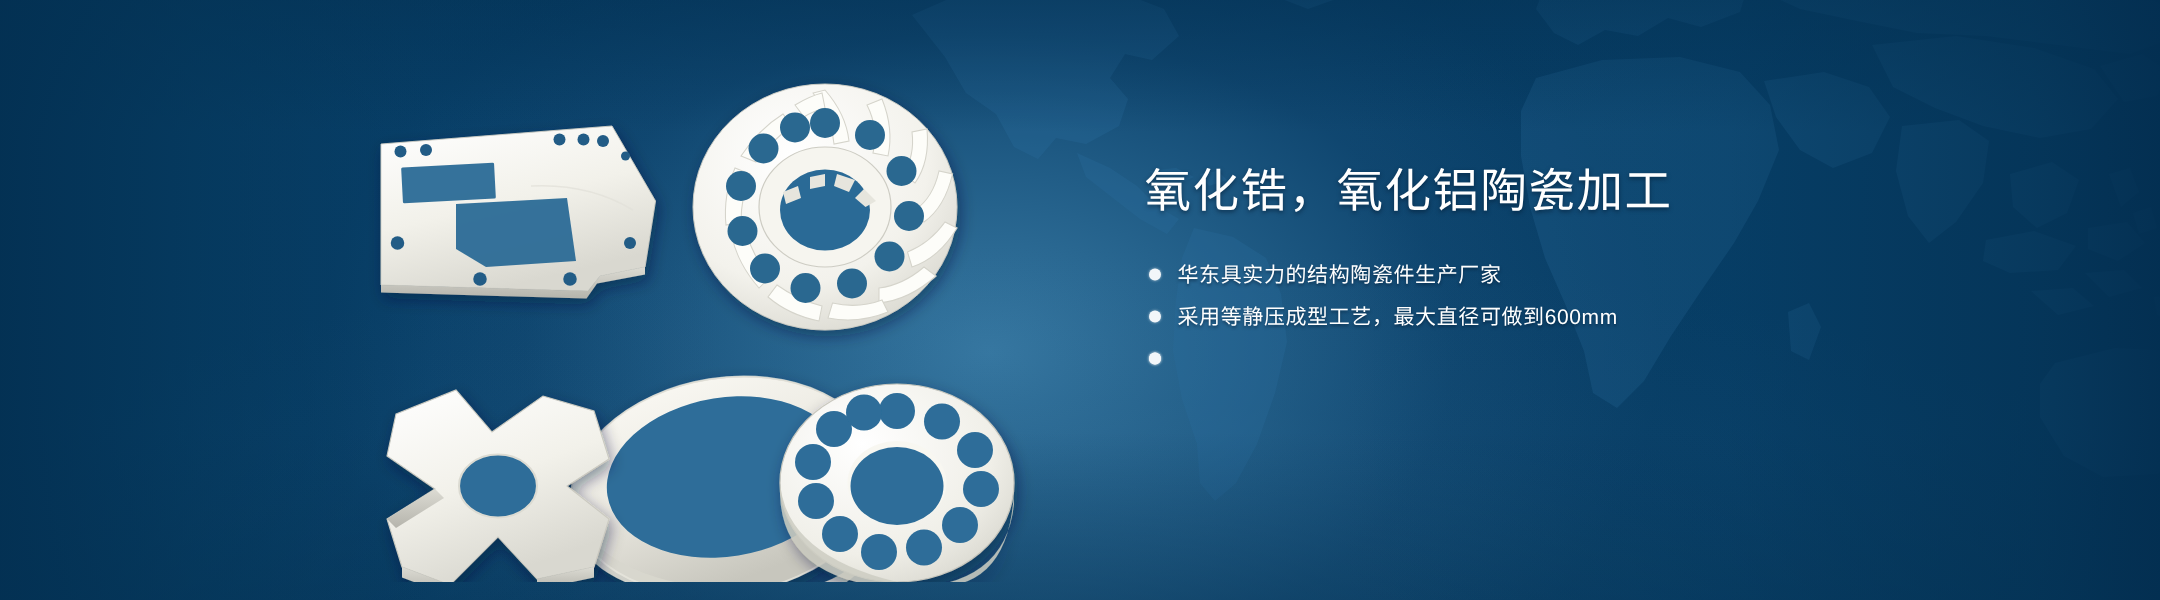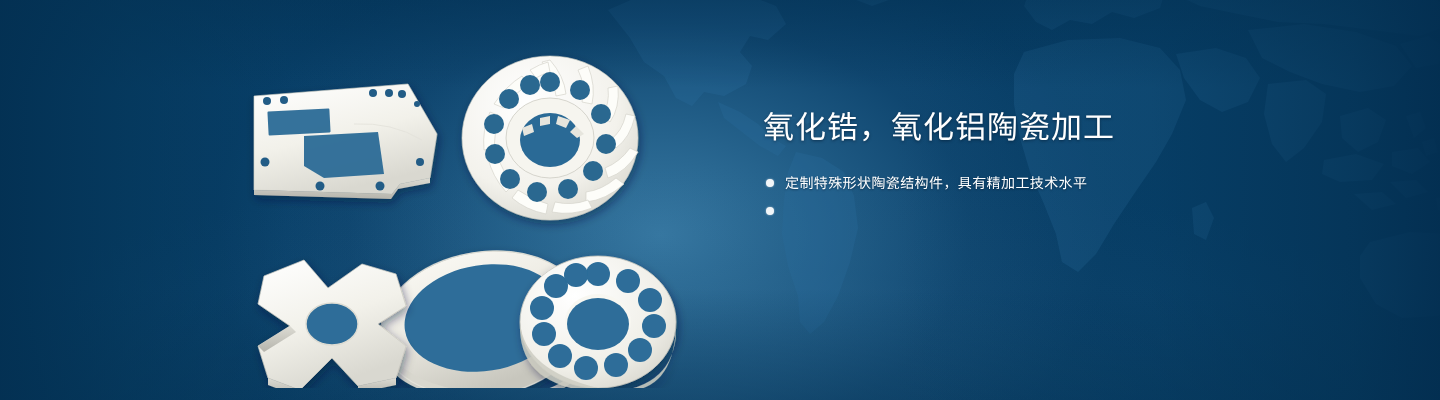--- a/index.html
+++ b/index.html
@@ -310,21 +310,28 @@
         <path d="M0 70 Q4 118 78 136 Q152 154 156 76 L156 84 Q150 142 76 140 Q2 134 0 78 Z" fill="#ccccc2" opacity="0.85"></path>
       </g>
     </svg>
   </div>
 
   <div class="copy">
     <h1 class="headline">氧化锆，氧化铝陶瓷加工</h1>
     <ul class="bullets">
       <li>
         <span class="dot"></span>
-        <span>定制特殊形状陶瓷结构件，具有精加工技术水平</span>
+        <span>华东具实力的结构陶瓷件生产厂家</span>
+      </li>
+      <li>
+        <span class="dot"></span>
+        <span>采用等静压成型工艺，最大直径可做到600mm</span>
+      </li>
+      <li>
+        <span class="dot"></span>
       </li>
       <li>
         <span class="dot"></span>
       </li>
     </ul>
   </div>
 
 </div>
 
 </body></html>

